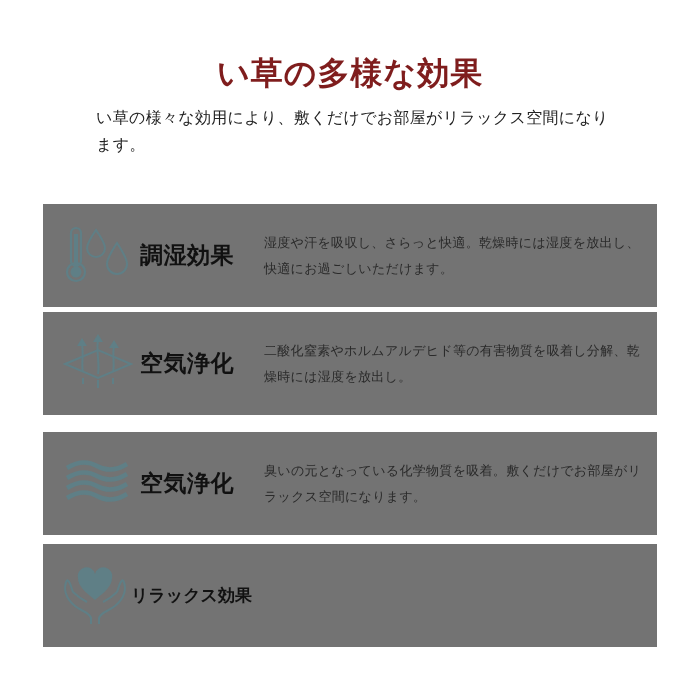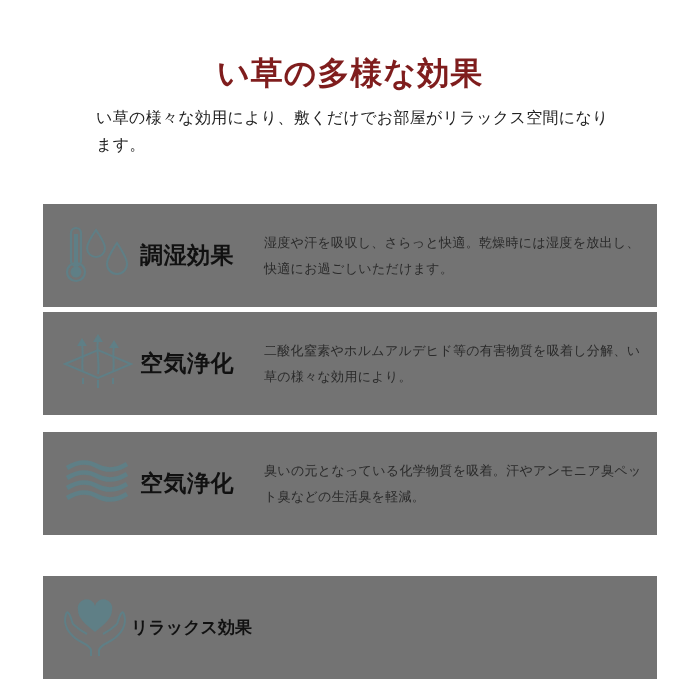--- a/index.html
+++ b/index.html
@@ -60,39 +60,39 @@
       <path d="M2 30 L35 16 L68 30 L35 44 Z" fill="none" stroke="#5f7f86" stroke-width="2"></path>
       <path d="M20 50 L20 44 M20 38 C 18 30, 21 22, 19 10" fill="none" stroke="#5f7f86" stroke-width="2"></path>
       <path d="M14 12 L19 4 L24 12 Z" fill="#5f7f86"></path>
       <path d="M35 54 L35 46 M35 40 C 37 30, 33 18, 35 6" fill="none" stroke="#5f7f86" stroke-width="2"></path>
       <path d="M30 8 L35 0 L40 8 Z" fill="#5f7f86"></path>
       <path d="M50 50 L50 44 M50 38 C 52 30, 49 22, 51 12" fill="none" stroke="#5f7f86" stroke-width="2"></path>
       <path d="M46 14 L51 6 L56 14 Z" fill="#5f7f86"></path>
     </svg>
   </div>
   <div class="label">空気浄化</div>
-  <div class="desc">二酸化窒素やホルムアルデヒド等の有害物質を吸着し分解、い草の様々な効用により。</div>
+  <div class="desc">二酸化窒素やホルムアルデヒド等の有害物質を吸着し分解、乾燥時には湿度を放出し。</div>
 </div>
 
 <div class="card" style="top:432px;">
   <div class="icon">
     <svg width="70" height="60" viewBox="0 0 70 60">
       <g fill="none" stroke="#5f7f86" stroke-width="4.5" stroke-linecap="butt">
         <path d="M4 14 Q 20 4, 34 12 T 64 10"></path>
         <path d="M4 24 Q 20 14, 34 22 T 64 20"></path>
         <path d="M4 34 Q 20 24, 34 32 T 64 30"></path>
         <path d="M4 44 Q 20 34, 34 42 T 64 40"></path>
       </g>
     </svg>
   </div>
   <div class="label">空気浄化</div>
-  <div class="desc">臭いの元となっている化学物質を吸着。汗やアンモニア臭ペット臭などの生活臭を軽減。</div>
+  <div class="desc">臭いの元となっている化学物質を吸着。敷くだけでお部屋がリラックス空間になります。</div>
 </div>
 
-<div class="card" style="top:544px;margin-top:32px;">
+<div class="card" style="top:544px;">
   <div class="icon" style="left:18px;">
     <svg width="70" height="60" viewBox="0 0 70 60">
       <path d="M34 34 C 24 26, 17 20, 17 12 A 8 8 0 0 1 34 8 A 8 8 0 0 1 51 12 C 51 20, 44 26, 34 34 Z" fill="#5f7f86"></path>
       <path d="M6 14 C 2 22, 4 32, 14 40 C 20 45, 28 46, 30 52 L30 58" fill="none" stroke="#5f7f86" stroke-width="2"></path>
       <path d="M6 14 C 10 16, 10 22, 12 26 M12 26 C 16 30, 22 34, 26 36" fill="none" stroke="#5f7f86" stroke-width="2"></path>
       <path d="M62 14 C 66 22, 64 32, 54 40 C 48 45, 40 46, 38 52 L38 58" fill="none" stroke="#5f7f86" stroke-width="2"></path>
       <path d="M62 14 C 58 16, 58 22, 56 26 M56 26 C 52 30, 46 34, 42 36" fill="none" stroke="#5f7f86" stroke-width="2"></path>
     </svg>
   </div>
   <div class="label small">リラックス効果</div>

